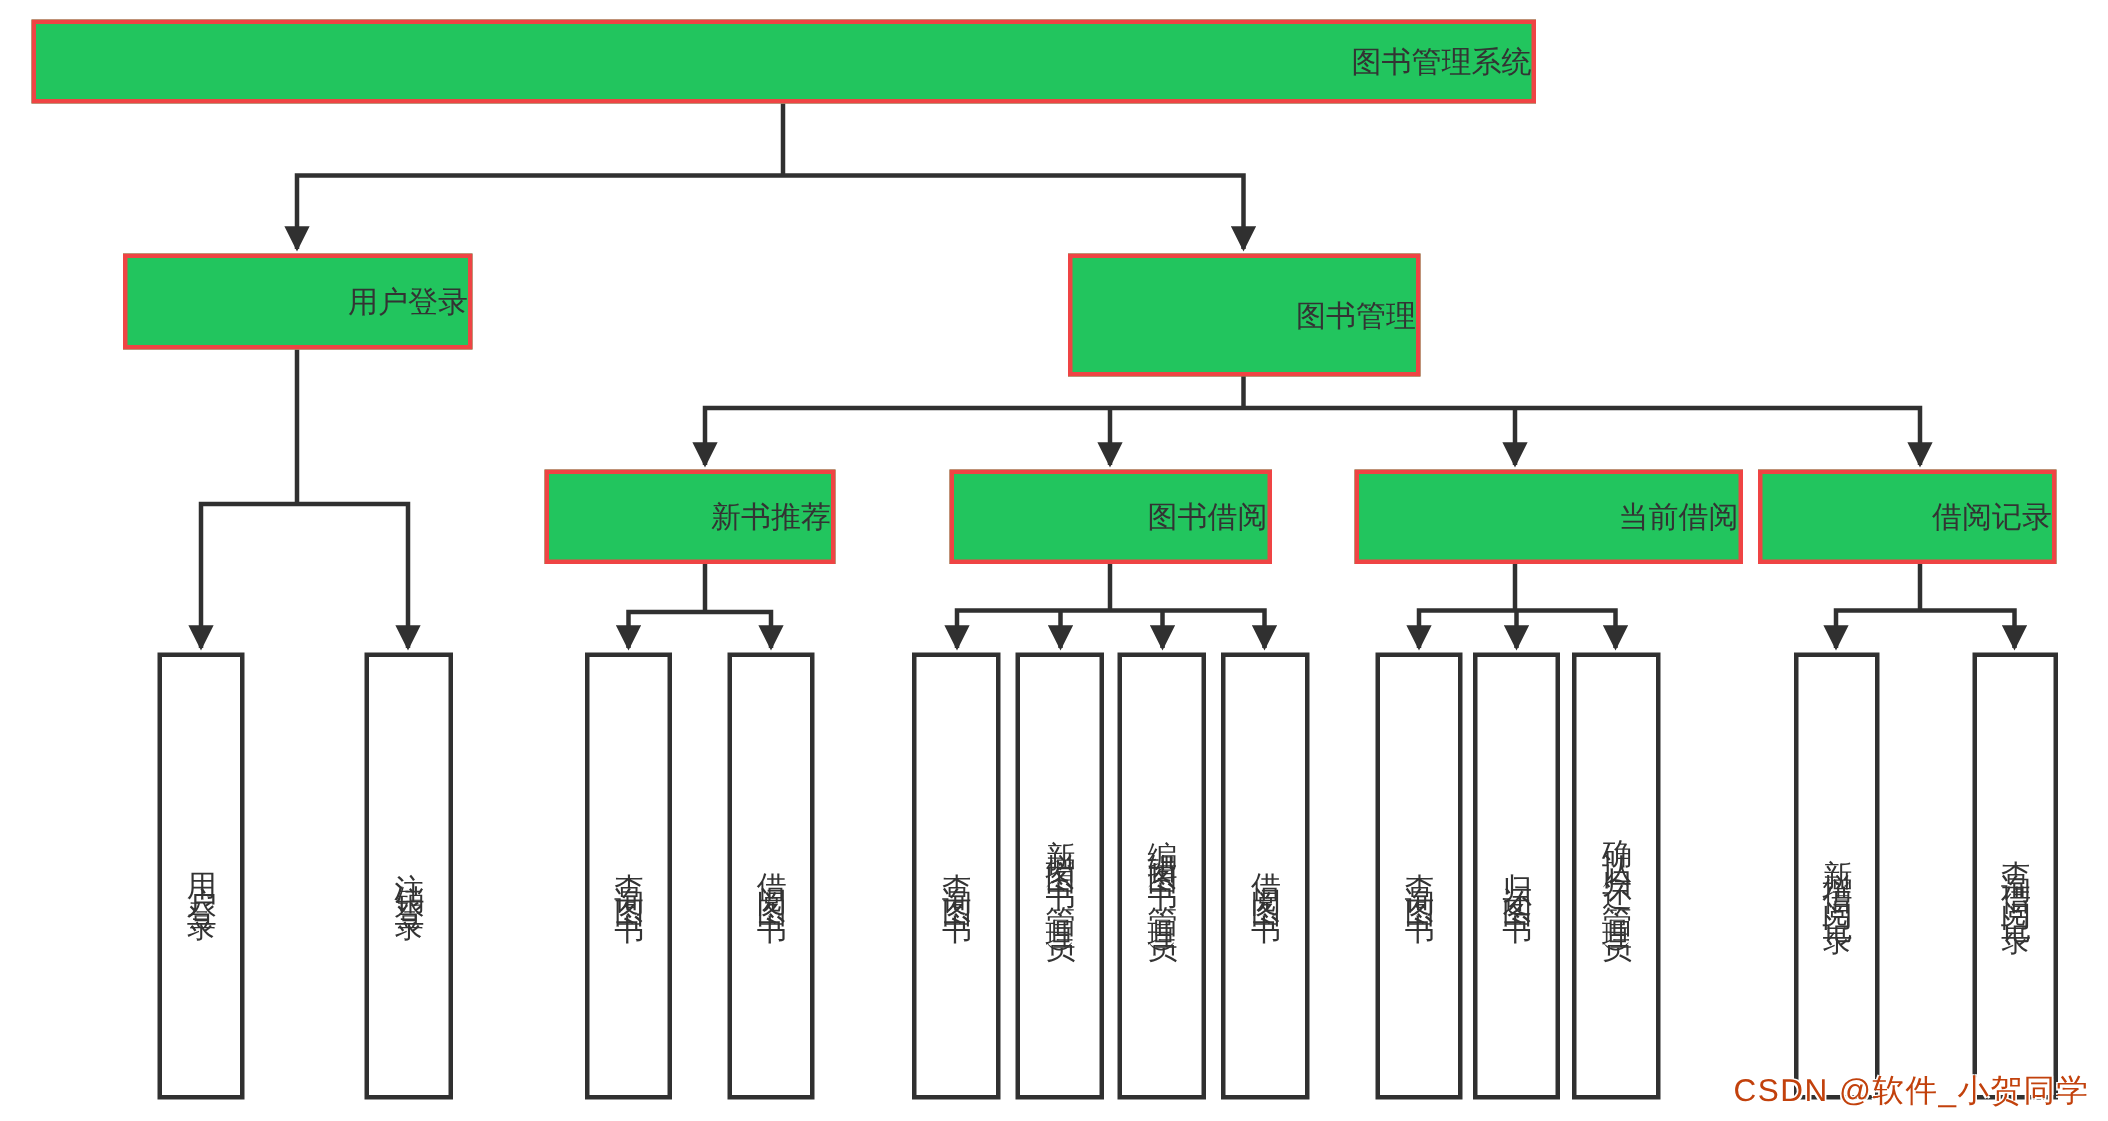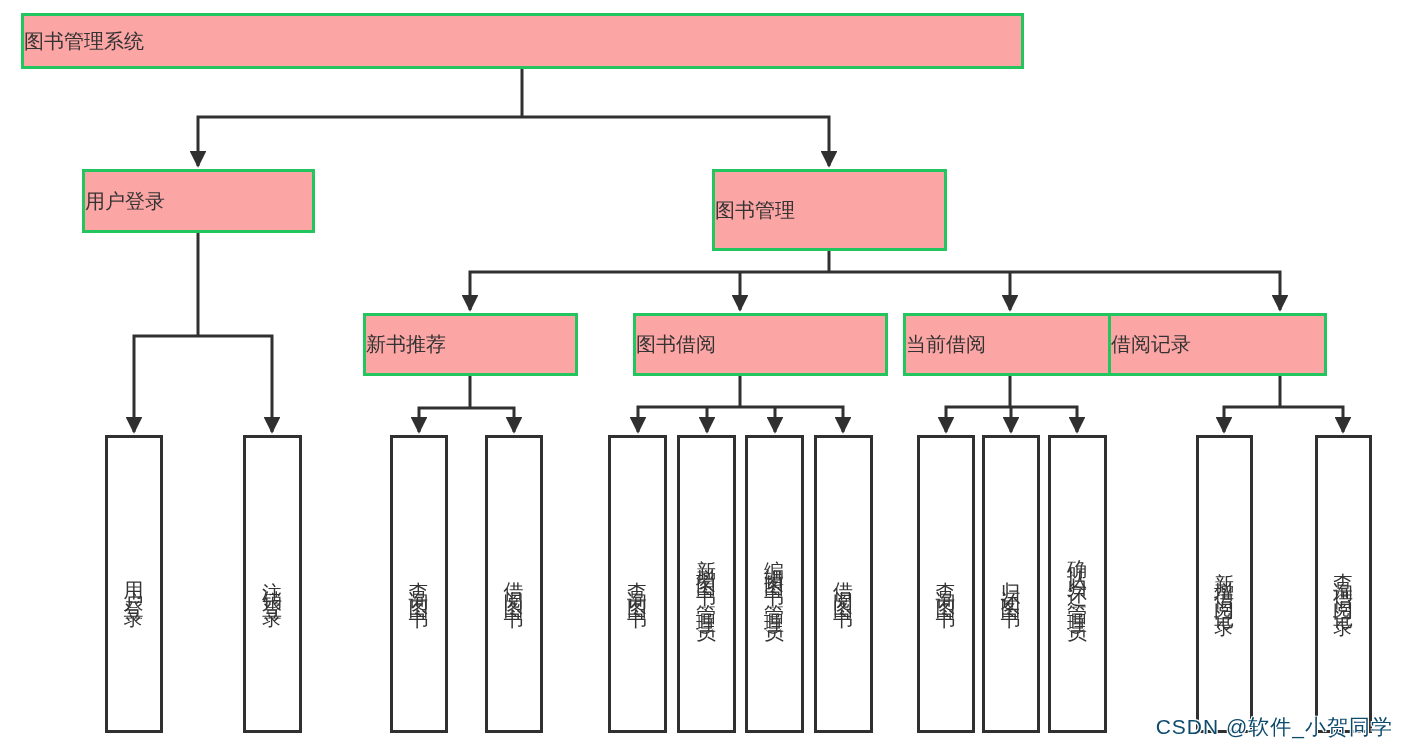--- a/index.html
+++ b/index.html
@@ -6,23 +6,23 @@
   #canvas{
     position:relative;
     width:1405px;height:747px;
     background:#ffffff;
     font-family:"Liberation Sans","DejaVu Sans",sans-serif;
     overflow:hidden;
   }
   #edges{position:absolute;left:0;top:0;width:1405px;height:747px;}
   .hbox{
     position:absolute;
-    border:3px solid #22c55e;
-    background:#fca5a5;
-    display:flex;align-items:center;justify-content:flex-start;
+    border:3px solid #ef4444;
+    background:#22c55e;
+    display:flex;align-items:center;justify-content:flex-end;
     font-size:20px;color:#333333;
     box-sizing:border-box;
     white-space:nowrap;
   }
   .vbox{
     position:absolute;
     border:3px solid #303030;
     background:#ffffff;
     display:flex;align-items:center;justify-content:center;
     box-sizing:border-box;
@@ -30,21 +30,21 @@
   .vtext{
     writing-mode:vertical-rl;
     font-size:20px;color:#333333;
     letter-spacing:9px;
     line-height:1;
   }
   .watermark{
     position:absolute;
     right:12px;bottom:6px;
     font-size:21px;
-    color:#0c4a6e;
+    color:#c2410c;
     letter-spacing:1px;
     text-shadow:1px 1px 0 #ffffff,-1px -1px 0 #ffffff,1px -1px 0 #ffffff,-1px 1px 0 #ffffff;
     z-index:10;
     white-space:nowrap;
   }
 </style>
 </head>
 <body>
 
 <div id="canvas">
@@ -89,30 +89,30 @@
     <span>图书管理系统</span>
   </div>
 
   <div class="hbox" style="left:82px;top:169px;width:233px;height:64px">
     <span>用户登录</span>
   </div>
   <div class="hbox" style="left:712px;top:169px;width:235px;height:82px">
     <span>图书管理</span>
   </div>
 
-  <div class="hbox" style="left:363px;top:313px;width:215px;height:63px">
+  <div class="hbox" style="left:363px;top:313px;width:194px;height:63px">
     <span>新书推荐</span>
   </div>
-  <div class="hbox" style="left:633px;top:313px;width:255px;height:63px">
+  <div class="hbox" style="left:633px;top:313px;width:215px;height:63px">
     <span>图书借阅</span>
   </div>
   <div class="hbox" style="left:903px;top:313px;width:259px;height:63px">
     <span>当前借阅</span>
   </div>
-  <div class="hbox" style="left:1108px;top:313px;width:219px;height:63px">
+  <div class="hbox" style="left:1172px;top:313px;width:199px;height:63px">
     <span>借阅记录</span>
   </div>
 
   <div class="vbox" style="left:105px;top:435px;width:58px;height:298px">
     <span class="vtext">用户登录</span>
   </div>
   <div class="vbox" style="left:243px;top:435px;width:59px;height:298px">
     <span class="vtext">注销登录</span>
   </div>
 

